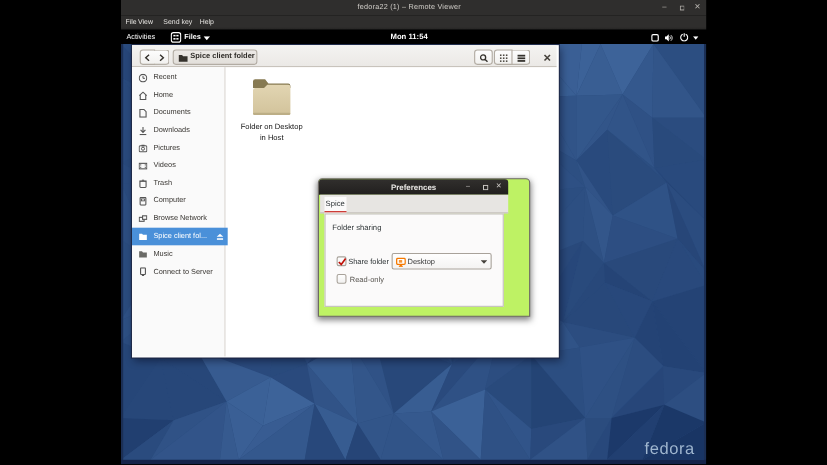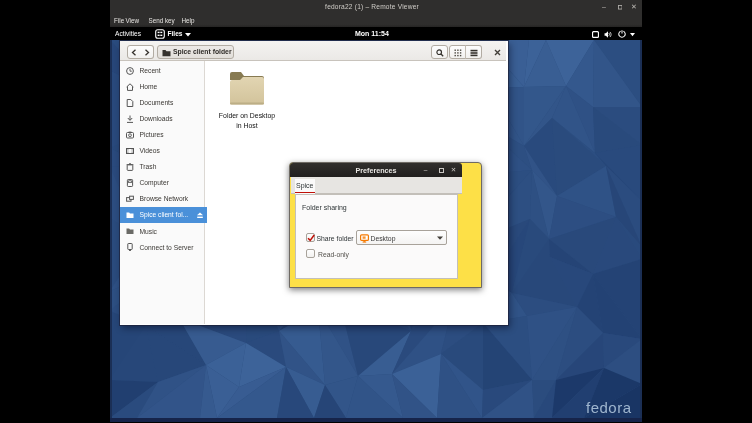--- a/index.html
+++ b/index.html
@@ -28,21 +28,21 @@
   #files { left:120px; top:41px; width:388px; height:284px; background:#fff; box-shadow:0 0 0 1px rgba(30,35,60,0.75), 2px 3px 7px rgba(0,0,20,0.45); }
   #toolbar { left:0; top:0; width:386px; height:20px; background:linear-gradient(#f4f3f1,#ebe9e6); border-bottom:1px solid #c8c3bc; }
   .tbtn { position:absolute; top:4px; height:14px; background:linear-gradient(#fdfdfd,#f2f1ef); border:1px solid #b2aca3; border-radius:3px; }
   #sidebar { left:0; top:20px; width:85px; height:263px; background:#fafafa; border-right:1px solid #dcd8d3; }
   .srow { position:absolute; left:0; width:85px; height:16px; color:#3a3733; font-size:6.7px; }
   .srow .ic { position:absolute; left:5.5px; top:4px; width:8px; height:8px; }
   .srow .tx { position:absolute; left:19.5px; top:4.5px; white-space:nowrap; }
   .srow.sel { background:#4a90d9; color:#fff; width:86.5px; }
 
   
-  #dlg { left:289px; top:162px; width:193px; height:126px; background:#fde047; border:1px solid #6e6a64; border-radius:4px 4px 0 0; box-shadow:0 2px 6px rgba(0,0,0,0.5); }
+  #dlg { left:289px; top:162px; width:193px; height:126px; background:#bef264; border:1px solid #6e6a64; border-radius:4px 4px 0 0; box-shadow:0 2px 6px rgba(0,0,0,0.5); }
   #dlg-title { position:absolute; left:0; top:0; width:172px; height:14px; background:linear-gradient(#312f2d,#211f1e); border-radius:3px 3px 0 0; color:#e8e6e3; font-size:7.2px; font-weight:bold; }
   .dbtn { position:absolute; top:0; width:13px; height:14px; color:#cbc8c4; font-size:6.5px; text-align:center; line-height:14px; font-weight:normal; }
   #dlg-page { position:absolute; left:5px; top:31px; width:163px; height:85px; background:#fbfafa; border:1px solid #c3bfb9; }
   .cb { position:absolute; width:8.5px; height:8.5px; background:linear-gradient(#fefefe,#f2f1f0); border:1px solid #a8a29a; border-radius:2px; }
   #combo { position:absolute; left:66px; top:67px; width:91px; height:15px; background:linear-gradient(#fefefe,#f4f3f2); border:1px solid #a8a29a; border-radius:2px; }
 
   .txt { position:absolute; white-space:nowrap; }
 </style>
 </head>
 <body>

